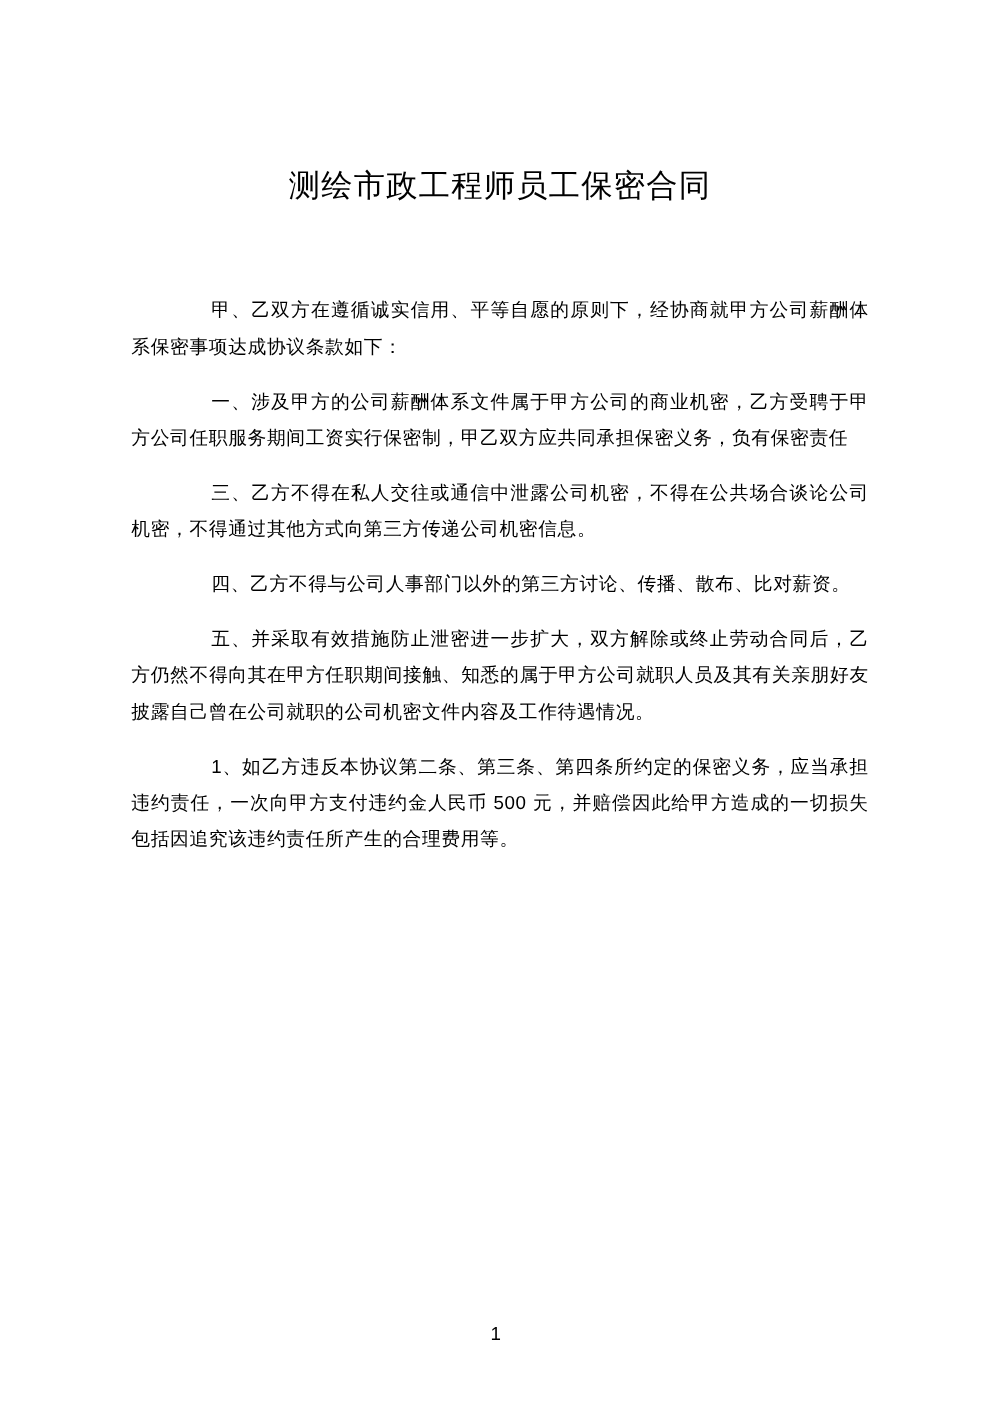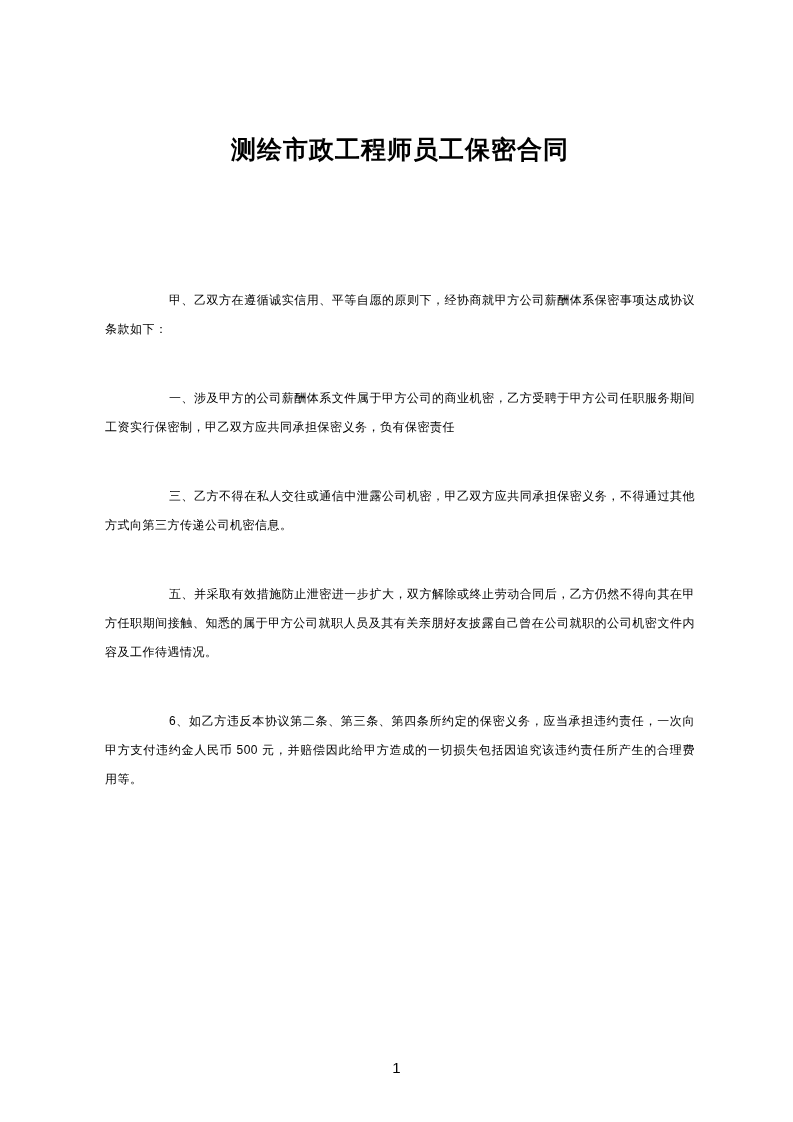--- a/index.html
+++ b/index.html
@@ -14,49 +14,50 @@
   }
   .page {
     position: absolute;
     inset: 0;
     background: #ffffff;
     padding: 133px 98px 0 105px;
   }
   .doc-title {
     text-align: center;
     font-size: 25px;
-    font-weight: bold;
+    font-weight: normal;
     letter-spacing: 1px;
     line-height: 33px;
-    margin-bottom: 120px;
+    margin-bottom: 68px;
   }
   .para {
-    font-size: 12px;
+    font-size: 15px;
     line-height: 29px;
     letter-spacing: 0.5px;
     text-align: justify;
     text-indent: 64px;
   }
-  .para + .para { margin-top: 40px; }
+  .para + .para { margin-top: 15px; }
   .page-number {
     position: absolute;
     bottom: 46px;
     left: 0;
     right: 0;
     text-align: center;
     font-size: 15px;
     color: #000000;
   }
 </style>
 </head>
 <body>
 
 <div class="page">
   <h1 class="doc-title">测绘市政工程师员工保密合同</h1>
 
   <p class="para">甲、乙双方在遵循诚实信用、平等自愿的原则下，经协商就甲方公司薪酬体系保密事项达成协议条款如下：</p>
   <p class="para">一、涉及甲方的公司薪酬体系文件属于甲方公司的商业机密，乙方受聘于甲方公司任职服务期间工资实行保密制，甲乙双方应共同承担保密义务，负有保密责任</p>
-  <p class="para">三、乙方不得在私人交往或通信中泄露公司机密，甲乙双方应共同承担保密义务，不得通过其他方式向第三方传递公司机密信息。</p>
+  <p class="para">三、乙方不得在私人交往或通信中泄露公司机密，不得在公共场合谈论公司机密，不得通过其他方式向第三方传递公司机密信息。</p>
+  <p class="para">四、乙方不得与公司人事部门以外的第三方讨论、传播、散布、比对薪资。</p>
   <p class="para">五、并采取有效措施防止泄密进一步扩大，双方解除或终止劳动合同后，乙方仍然不得向其在甲方任职期间接触、知悉的属于甲方公司就职人员及其有关亲朋好友披露自己曾在公司就职的公司机密文件内容及工作待遇情况。</p>
-  <p class="para">6、如乙方违反本协议第二条、第三条、第四条所约定的保密义务，应当承担违约责任，一次向甲方支付违约金人民币 500 元，并赔偿因此给甲方造成的一切损失包括因追究该违约责任所产生的合理费用等。</p>
+  <p class="para">1、如乙方违反本协议第二条、第三条、第四条所约定的保密义务，应当承担违约责任，一次向甲方支付违约金人民币 500 元，并赔偿因此给甲方造成的一切损失包括因追究该违约责任所产生的合理费用等。</p>
 </div>
 
 <div class="page-number">1</div>
 
 </body></html>

